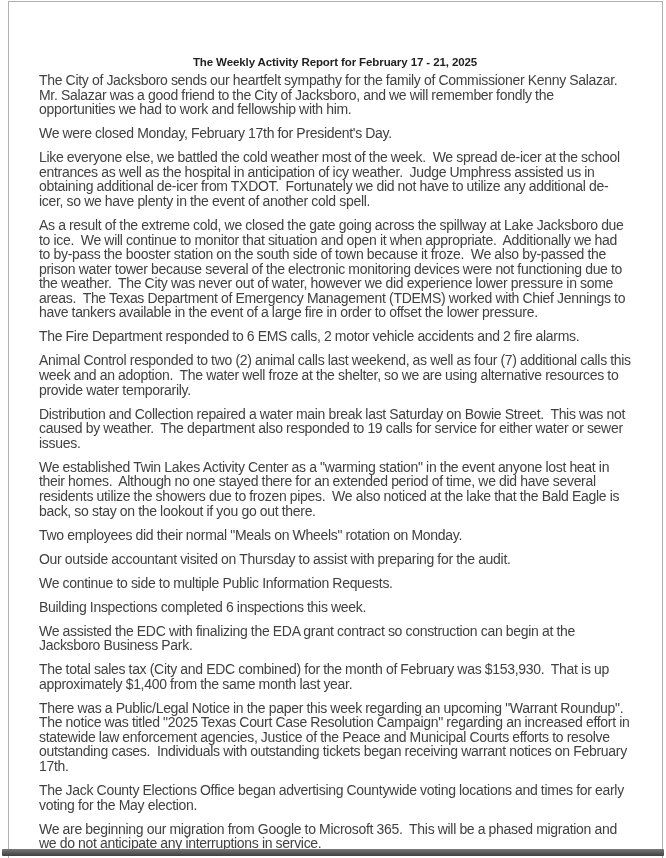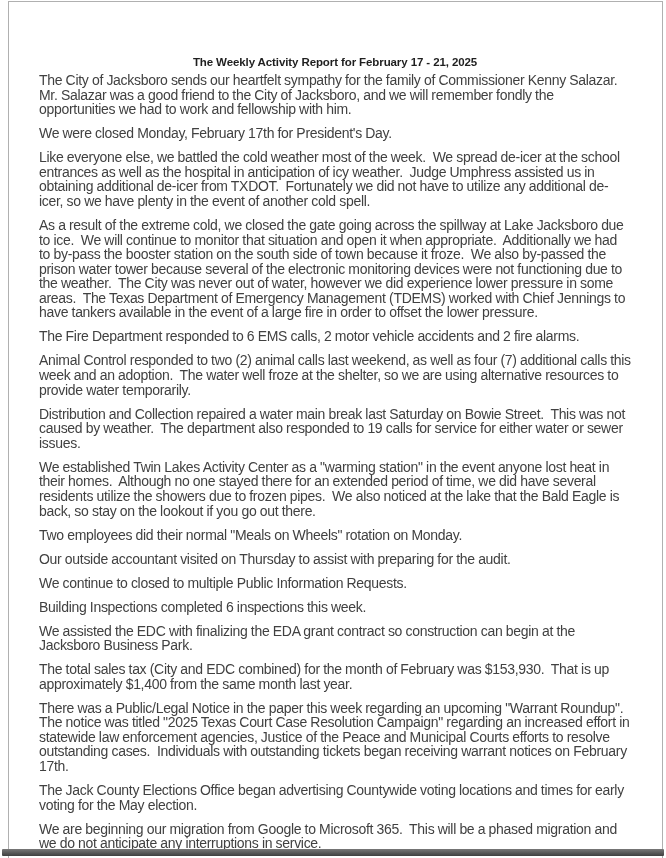--- a/index.html
+++ b/index.html
@@ -73,21 +73,21 @@
       <p class="para">The City of Jacksboro sends our heartfelt sympathy for the family of Commissioner Kenny Salazar.  Mr. Salazar was a good friend to the City of Jacksboro, and we will remember fondly the opportunities we had to work and fellowship with him.</p>
       <p class="para">We were closed Monday, February 17th for President's Day.</p>
       <p class="para">Like everyone else, we battled the cold weather most of the week.  We spread de-icer at the school entrances as well as the hospital in anticipation of icy weather.  Judge Umphress assisted us in obtaining additional de-icer from TXDOT.  Fortunately we did not have to utilize any additional de-icer, so we have plenty in the event of another cold spell.</p>
       <p class="para">As a result of the extreme cold, we closed the gate going across the spillway at Lake Jacksboro due to ice.  We will continue to monitor that situation and open it when appropriate.  Additionally we had to by-pass the booster station on the south side of town because it froze.  We also by-passed the prison water tower because several of the electronic monitoring devices were not functioning due to the weather.  The City was never out of water, however we did experience lower pressure in some areas.  The Texas Department of Emergency Management (TDEMS) worked with Chief Jennings to have tankers available in the event of a large fire in order to offset the lower pressure.</p>
       <p class="para">The Fire Department responded to 6 EMS calls, 2 motor vehicle accidents and 2 fire alarms.</p>
       <p class="para">Animal Control responded to two (2) animal calls last weekend, as well as four (7) additional calls this week and an adoption.  The water well froze at the shelter, so we are using alternative resources to provide water temporarily.</p>
       <p class="para">Distribution and Collection repaired a water main break last Saturday on Bowie Street.  This was not caused by weather.  The department also responded to 19 calls for service for either water or sewer issues.</p>
       <p class="para">We established Twin Lakes Activity Center as a "warming station" in the event anyone lost heat in their homes.  Although no one stayed there for an extended period of time, we did have several residents utilize the showers due to frozen pipes.  We also noticed at the lake that the Bald Eagle is back, so stay on the lookout if you go out there.</p>
       <p class="para">Two employees did their normal "Meals on Wheels" rotation on Monday.</p>
       <p class="para">Our outside accountant visited on Thursday to assist with preparing for the audit.</p>
-      <p class="para">We continue to closed to multiple Public Information Requests.</p>
+      <p class="para">We continue to side to multiple Public Information Requests.</p>
       <p class="para">Building Inspections completed 6 inspections this week.</p>
       <p class="para">We assisted the EDC with finalizing the EDA grant contract so construction can begin at the Jacksboro Business Park.</p>
       <p class="para">The total sales tax (City and EDC combined) for the month of February was $153,930.  That is up approximately $1,400 from the same month last year.</p>
       <p class="para">There was a Public/Legal Notice in the paper this week regarding an upcoming "Warrant Roundup".  The notice was titled "2025 Texas Court Case Resolution Campaign" regarding an increased effort in statewide law enforcement agencies, Justice of the Peace and Municipal Courts efforts to resolve outstanding cases.  Individuals with outstanding tickets began receiving warrant notices on February 17th.</p>
       <p class="para">The Jack County Elections Office began advertising Countywide voting locations and times for early voting for the May election.</p>
       <p class="para">We are beginning our migration from Google to Microsoft 365.  This will be a phased migration and we do not anticipate any interruptions in service.</p>
       <p class="para">As always, if you have any questions please let me know.</p>
     </div>
 
   <div class="closing">

